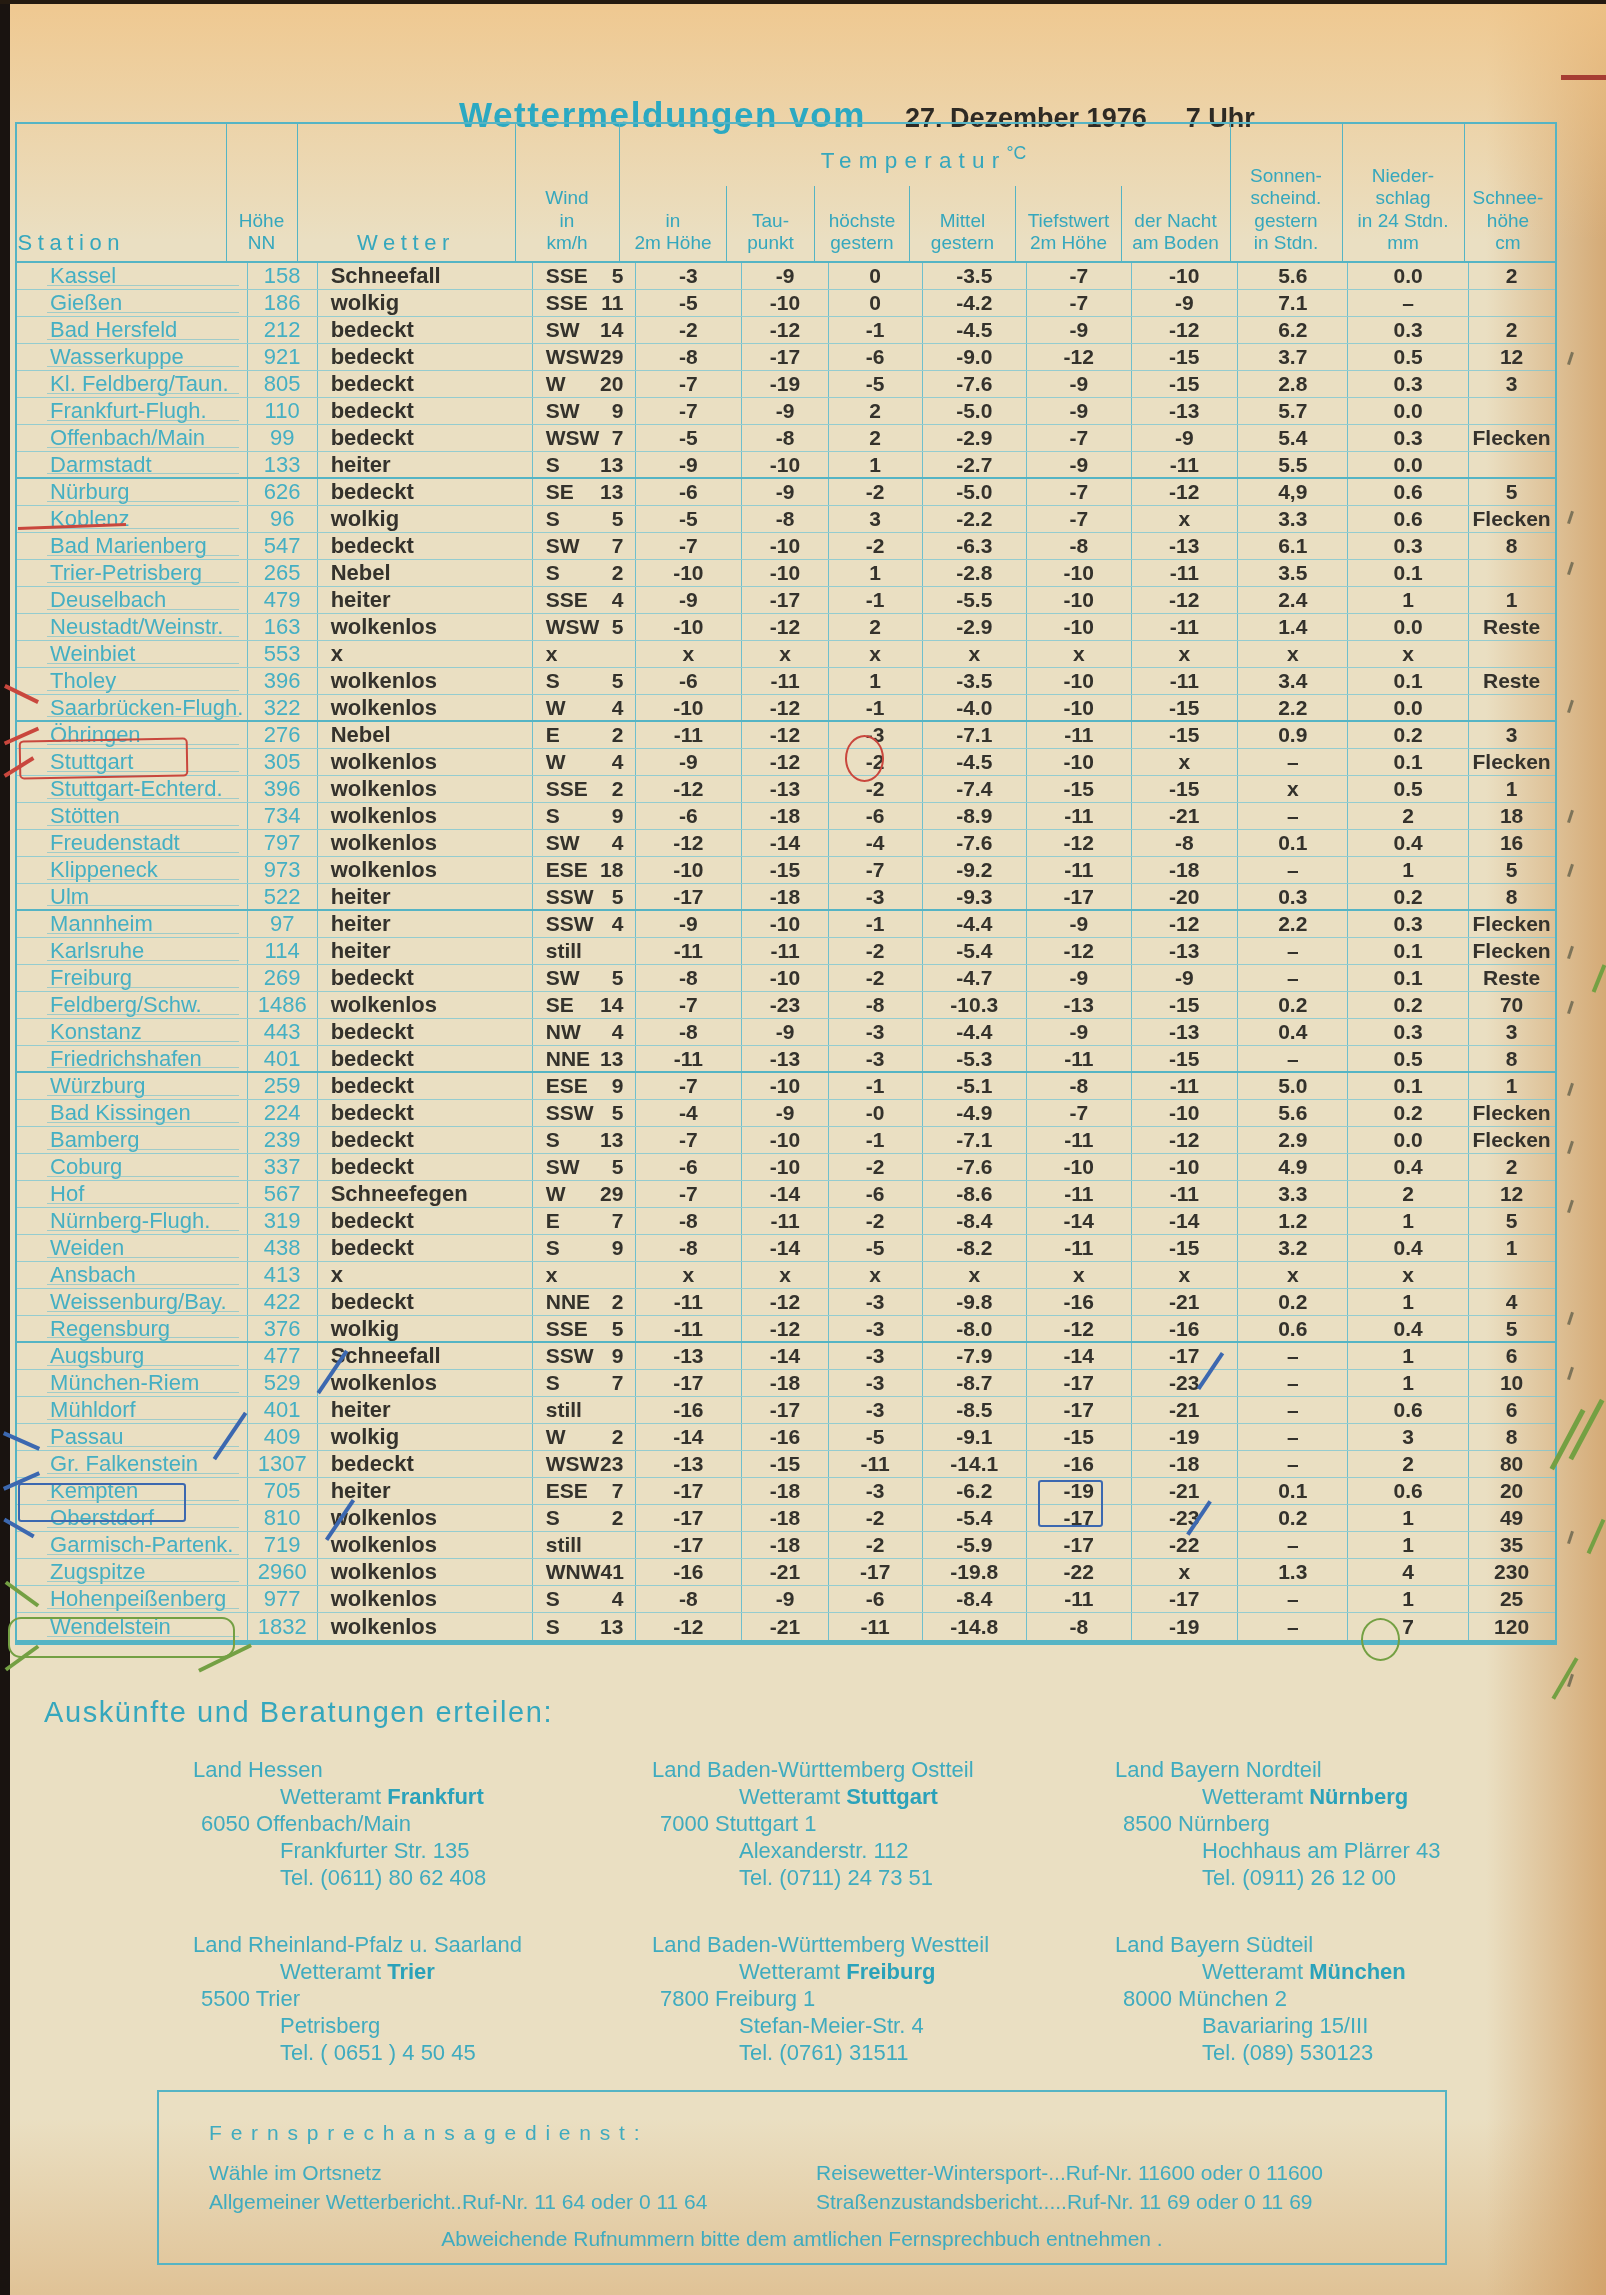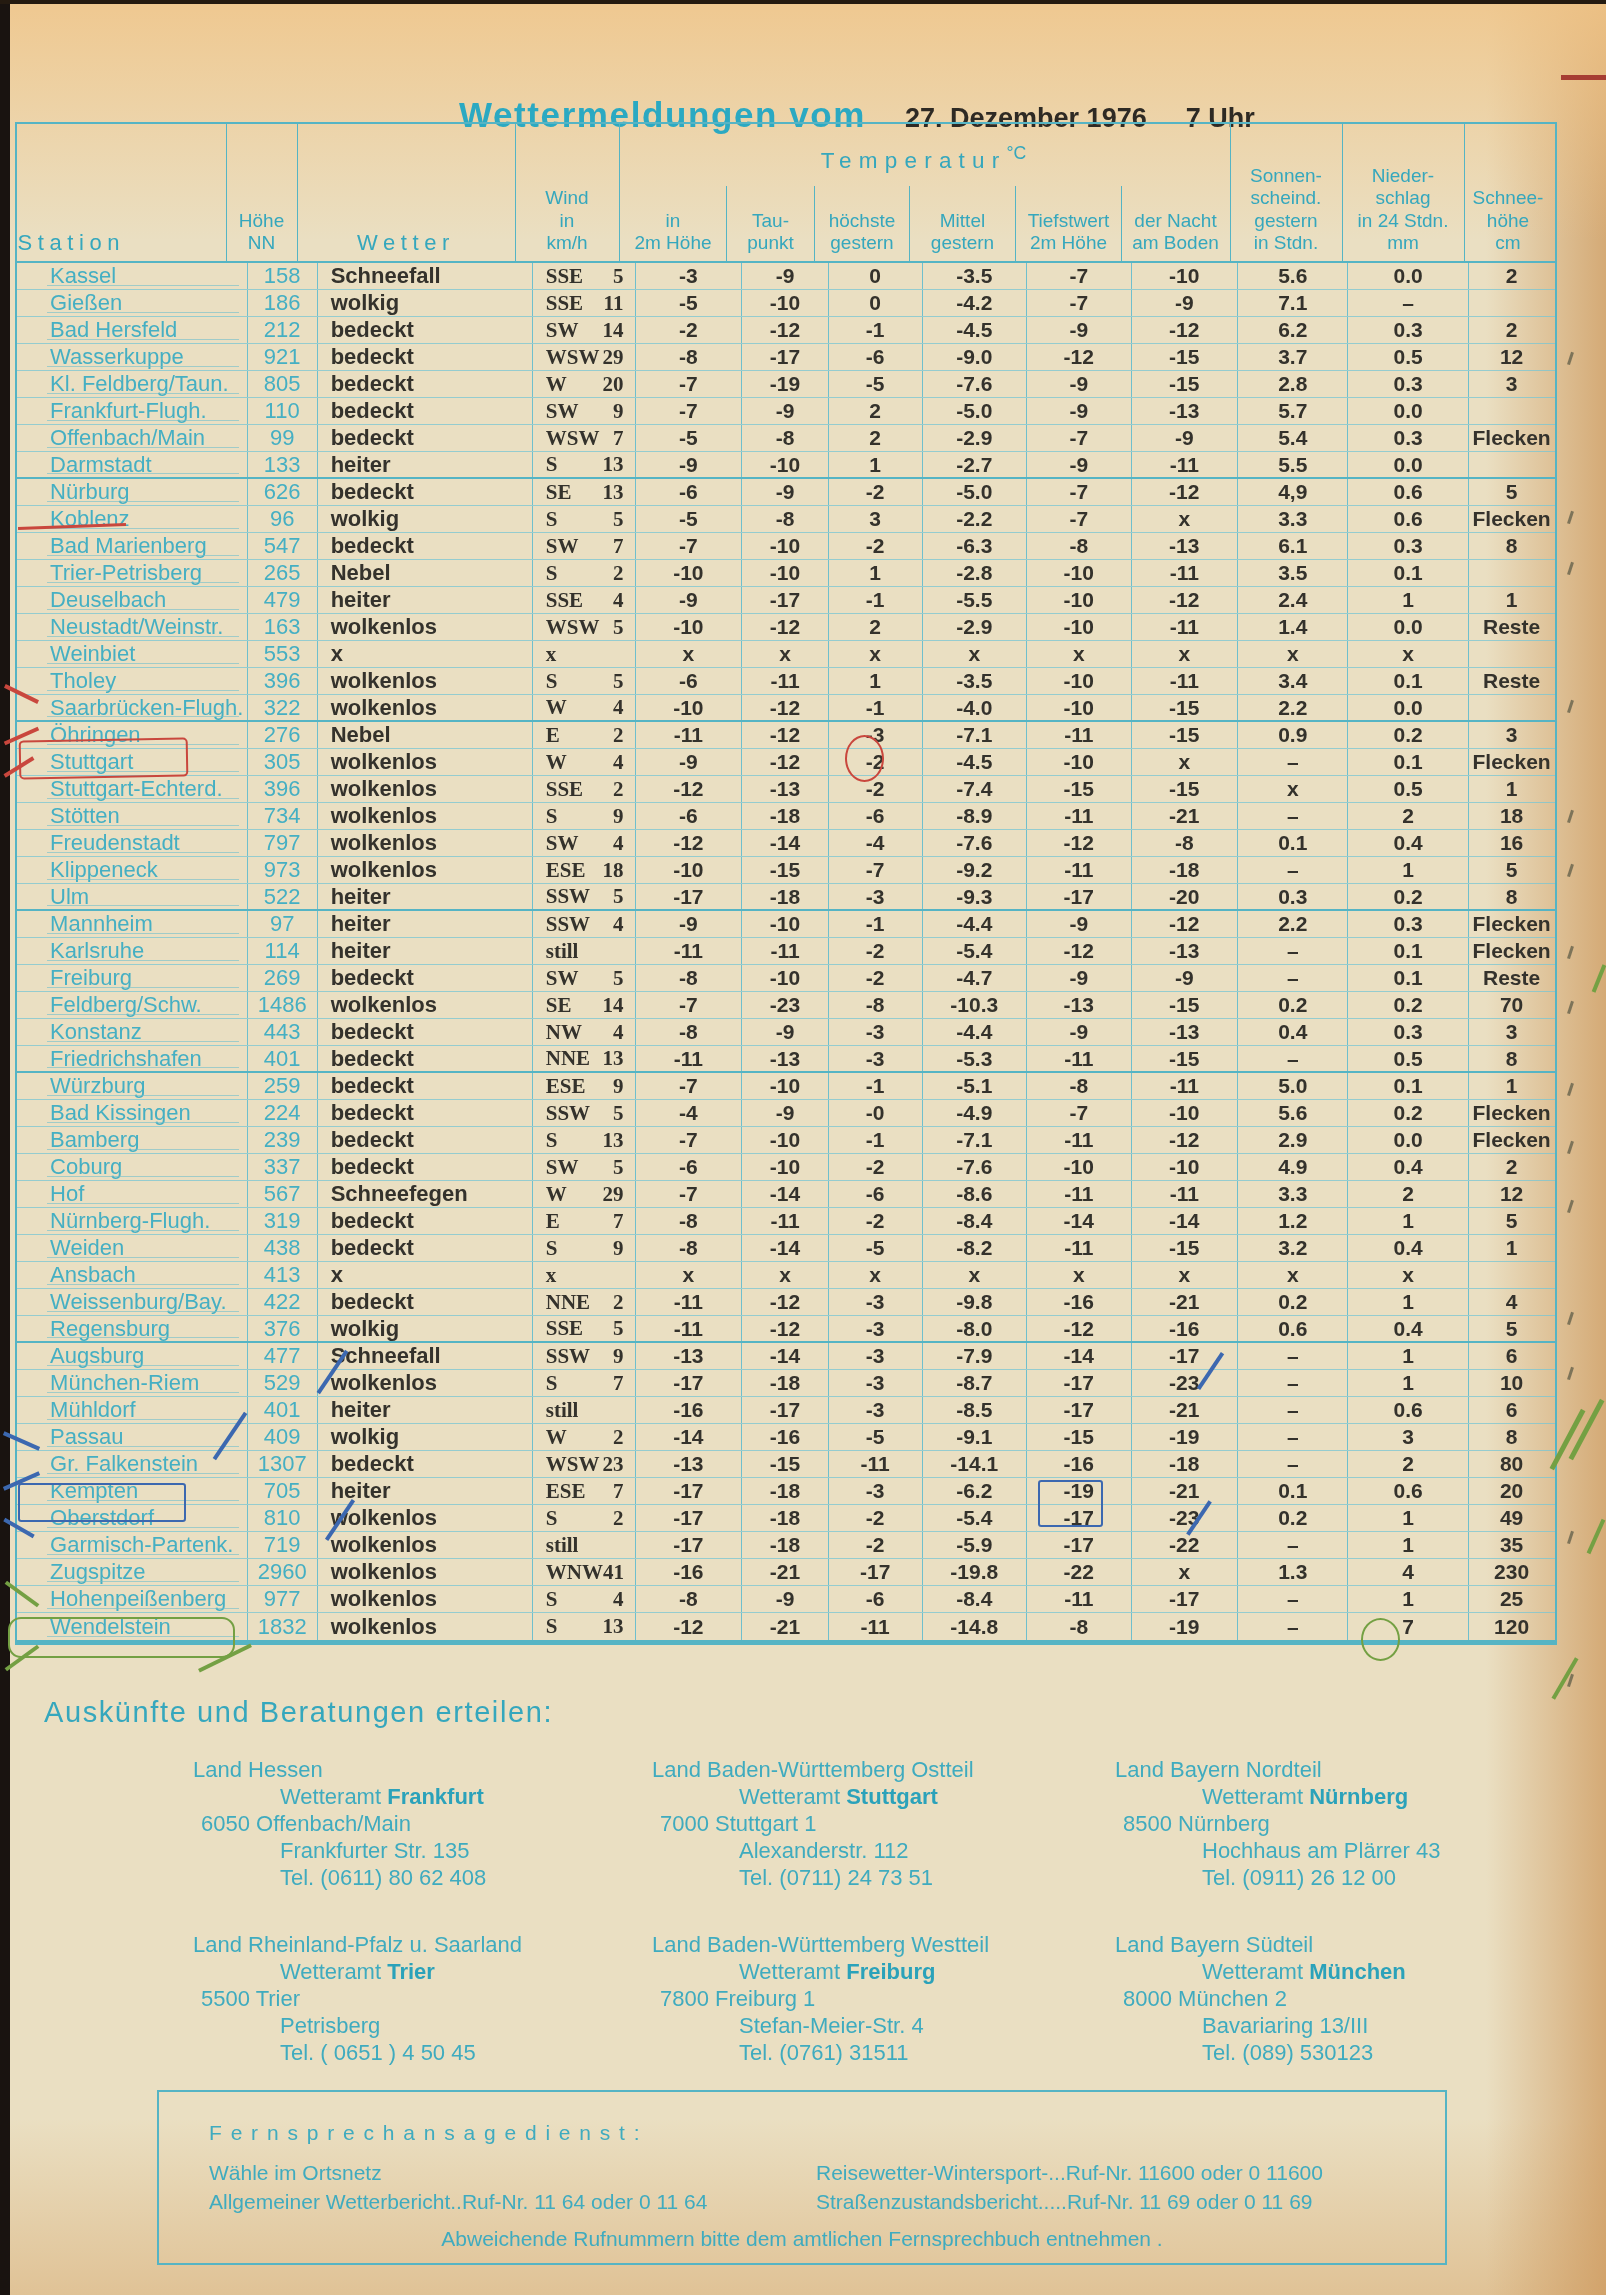--- a/index.html
+++ b/index.html
@@ -36,21 +36,21 @@
   .tbody .tr.sep{border-bottom:2.7px solid #55b4c4;}
   .tbody .tr:last-child{border-bottom:0;}
   .tbody{border-bottom:3.2px solid #55b4c4;}
   .td{box-sizing:border-box;display:flex;align-items:center;justify-content:center;
       font-size:21px;font-weight:700;color:#34322c;overflow:hidden;}
   .td+.td{border-left:1.6px solid #6fbfcd;}
   .c-station{justify-content:flex-start;padding-left:9.6px;color:#45afc3;font-weight:400;font-size:22px;position:relative;margin-left:24px;}
   .c-station:after{content:"";position:absolute;left:6.4px;right:8px;bottom:3.2px;height:1.1px;background:rgba(110,190,204,.6);}
   .c-hoehe{color:#45afc3;font-weight:400;font-size:22px;}
   .c-wetter{justify-content:flex-start;padding-left:13px;font-size:22px;}
-  .c-wind{justify-content:space-between;padding:0 11.2px 0 13px;font-family:Liberation Serif, serif;}
+  .c-wind{justify-content:space-between;padding:0 11.2px 0 13px;}
   
   .w-station{width:209px;} .w-hoehe{width:71px;} .w-wetter{width:218px;} .w-wind{width:104px;}
   .w-t2m{width:108px;} .w-tau{width:88px;} .w-hoechste{width:95px;} .w-mittel{width:106px;}
   .w-tiefst{width:106px;} .w-nacht{width:108px;} .w-sonne{width:112px;} .w-nieder{width:122px;} .w-schnee{width:88px;}
 
   
   .contacts-heading{position:absolute;left:44px;top:1696px;color:#35a7bd;font-size:29px;letter-spacing:1.6px;}
   .contact-block{position:absolute;width:450px;color:#3fabbf;font-size:22px;line-height:27px;}
   .contact-block .ln-office{padding-left:87px;}
   .contact-block .ln-postal{padding-left:8px;}
@@ -1079,21 +1079,21 @@
         <div class="ln-region">Land Baden-Württemberg Westteil</div>
         <div class="ln-office">Wetteramt <b>Freiburg</b></div>
         <div class="ln-postal">7800 Freiburg 1</div>
         <div class="ln-street">Stefan-Meier-Str. 4</div>
         <div class="ln-tel">Tel. (0761) 31511</div>
       </div>
       <div class="contact-block" style="left: 1115px; top: 1931px;">
         <div class="ln-region">Land Bayern Südteil</div>
         <div class="ln-office">Wetteramt <b>München</b></div>
         <div class="ln-postal">8000 München 2</div>
-        <div class="ln-street">Bavariaring  13/III</div>
+        <div class="ln-street">Bavariaring  15/III</div>
         <div class="ln-tel">Tel. (089) 530123</div>
       </div>
     </div>
 
   <div class="phone-box">
     <div class="pb-heading">Fernsprechansagedienst:</div>
     <div class="pb-left">Wähle im Ortsnetz
 Allgemeiner Wetterbericht..Ruf-Nr. 11 64 oder 0 11 64</div>
     <div class="pb-right">Reisewetter-Wintersport-...Ruf-Nr. 11600 oder 0 11600
 Straßenzustandsbericht.....Ruf-Nr. 11 69 oder 0 11 69</div>

